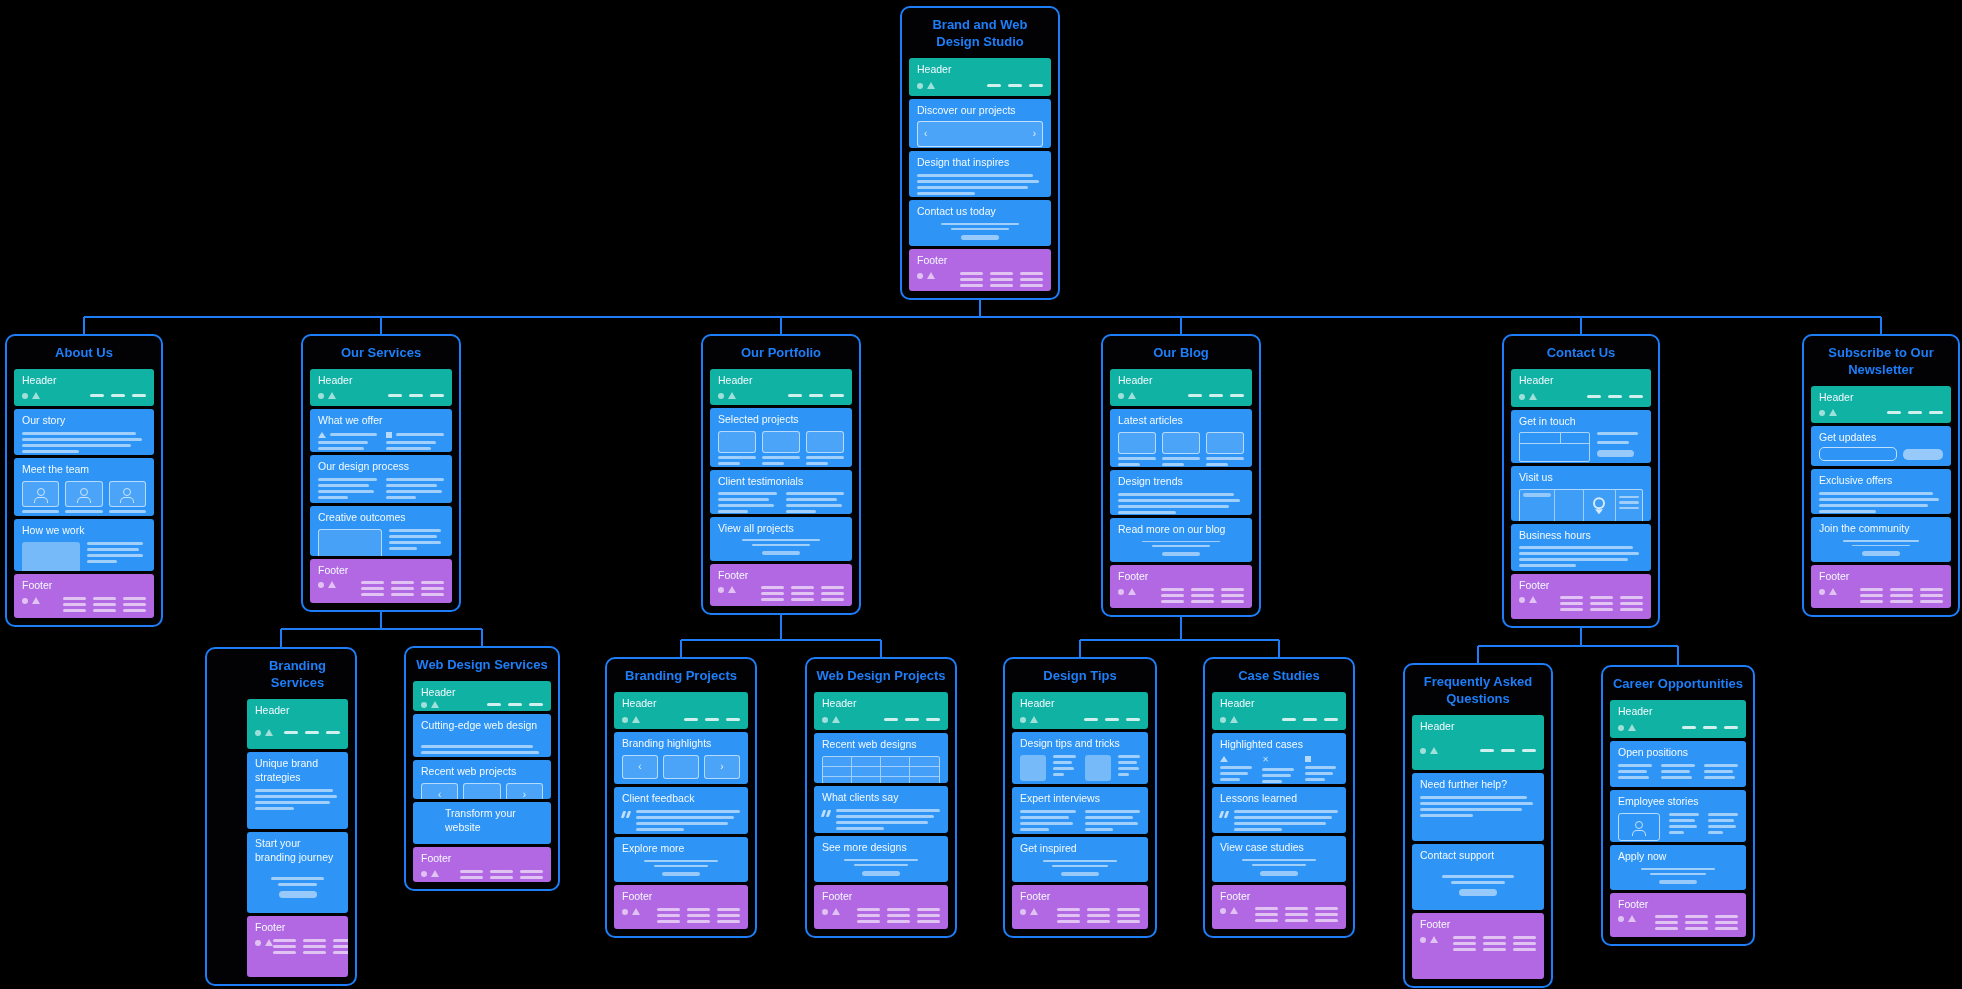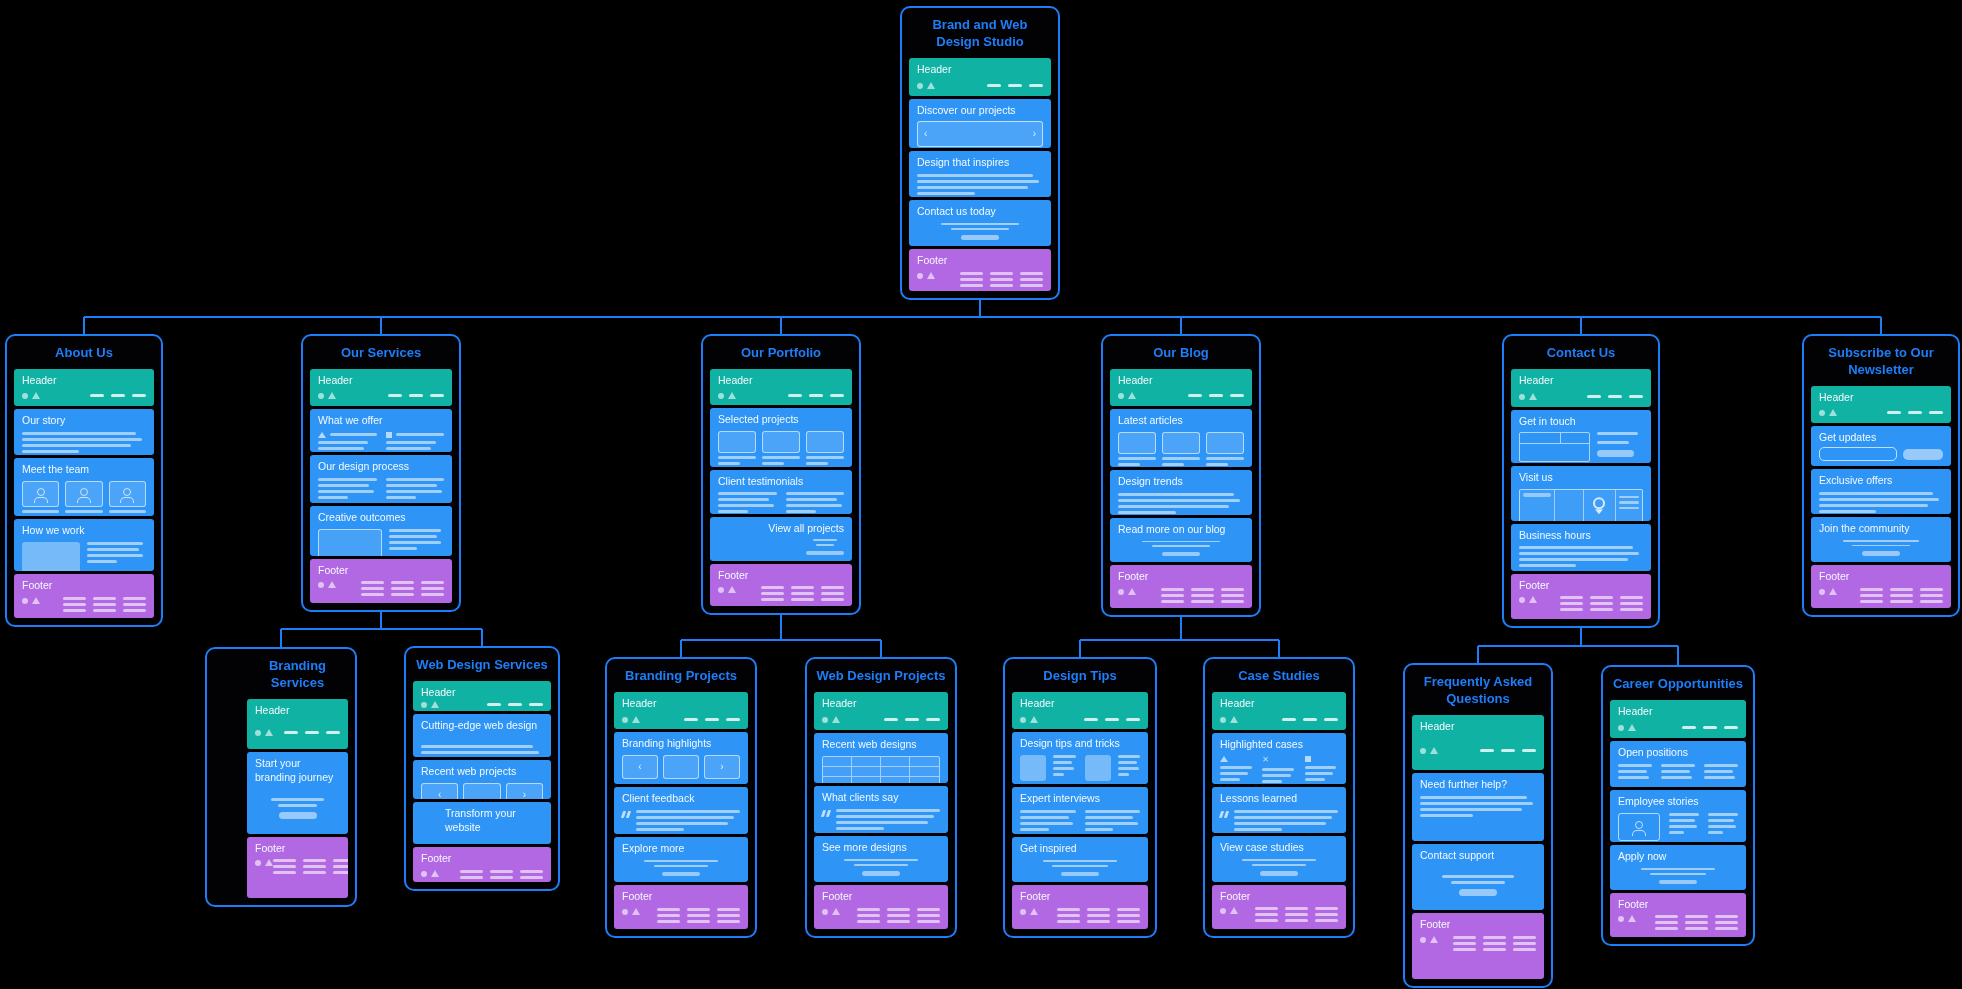--- a/index.html
+++ b/index.html
@@ -459,21 +459,21 @@
               <div class="wf-line" style="width: 52%;"></div>
             </div>
             <div class="lcol">
               <div class="wf-line first" style="width: 100%;"></div>
               <div class="wf-line" style="width: 88%;"></div>
               <div class="wf-line" style="width: 96%;"></div>
               <div class="wf-line" style="width: 52%;"></div>
             </div>
           </div>
         </div>
-        <div class="section content" style="flex-grow: 44; align-items: flex-end;">
+        <div class="section content" style="flex-grow: 44;">
           <div class="sec-label">View all projects</div>
           <div class="wf wf-cta">
             <div class="cta-l1"></div>
             <div class="cta-l2"></div>
             <div class="pill"></div>
           </div>
         </div>
         <div class="section footer" style="flex-grow: 42;">
           <div class="sec-label">Footer</div>
           <div class="wf wf-footer">
@@ -741,35 +741,44 @@
               <div class="fcol">
                 <div class="fl"></div>
                 <div class="fl"></div>
                 <div class="fl"></div>
               </div>
             </div>
           </div>
         </div>
       </div>
   </div>
-    <div class="card" style="left: 205px; top: 647px; width: 152px; height: 260px; padding-left: 40px;">
+    <div class="card" style="left: 205px; top: 647px; width: 152px; height: 339px; padding-left: 40px;">
     <div class="card-title">Branding Services</div>
     <div class="card-sections">
         <div class="section header" style="flex-grow: 36;">
           <div class="sec-label">Header</div>
           <div class="wf wf-nav">
             <div class="icon-pair">
               <div class="dot"></div>
               <div class="tri"></div>
             </div>
             <div class="dash-group">
               <div class="dash"></div>
               <div class="dash"></div>
               <div class="dash"></div>
             </div>
+          </div>
+        </div>
+        <div class="section content" style="flex-grow: 60;">
+          <div class="sec-label">Unique brand strategies</div>
+          <div class="wf wf-lines">
+            <div class="wf-line first" style="width: 92%;"></div>
+            <div class="wf-line" style="width: 97%;"></div>
+            <div class="wf-line" style="width: 88%;"></div>
+            <div class="wf-line" style="width: 46%;"></div>
           </div>
         </div>
         <div class="section content" style="flex-grow: 64;">
           <div class="sec-label">Start your branding journey</div>
           <div class="wf wf-cta">
             <div class="cta-l1"></div>
             <div class="cta-l2"></div>
             <div class="pill"></div>
           </div>
         </div>

